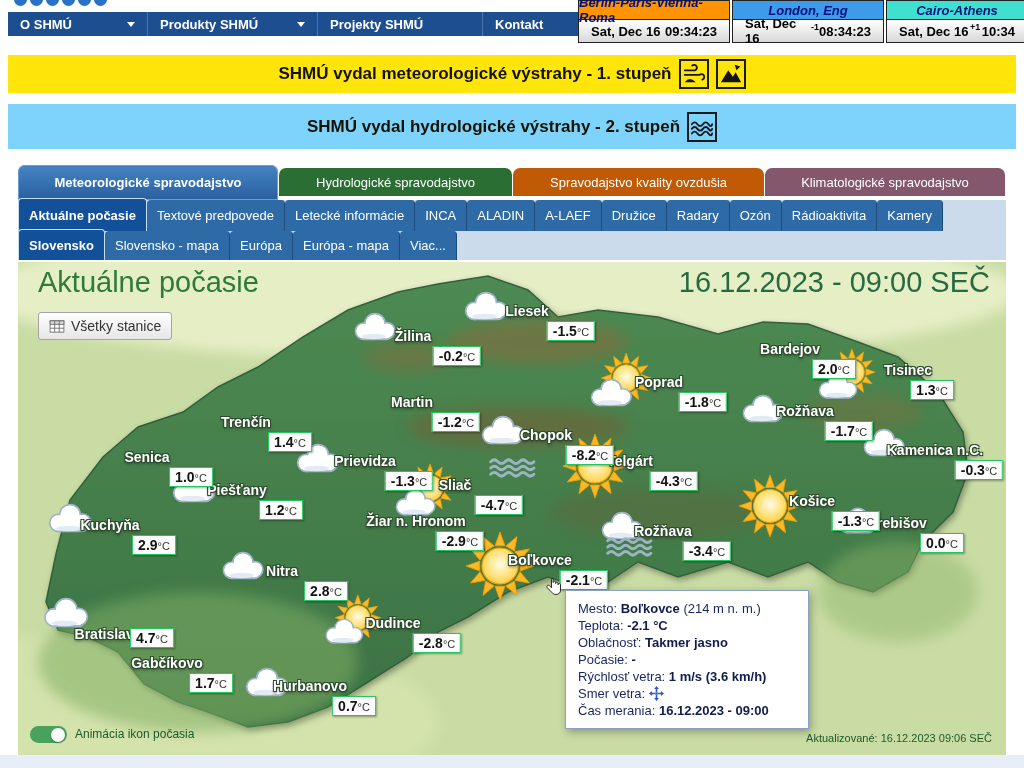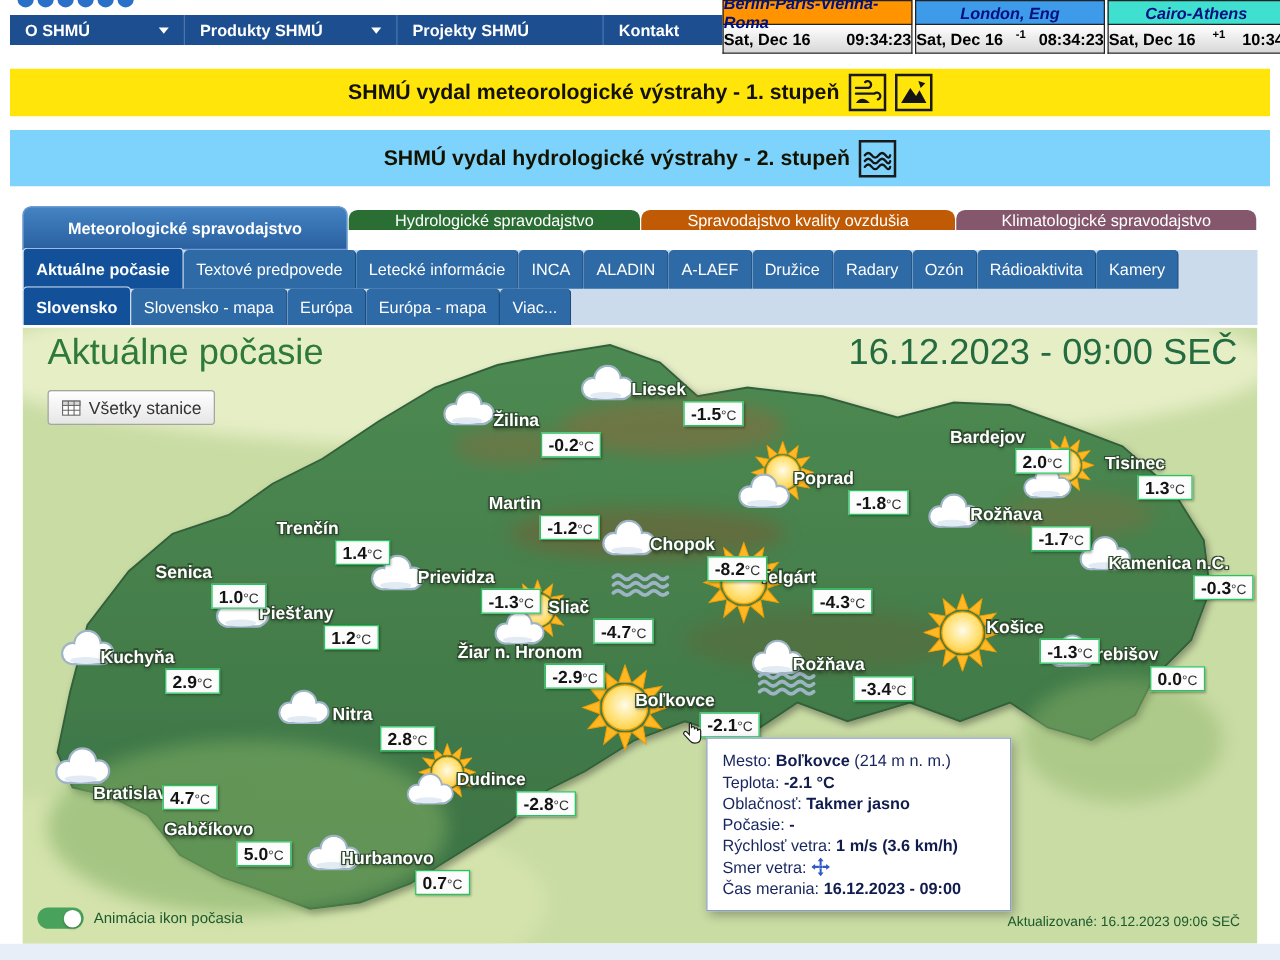--- a/index.html
+++ b/index.html
@@ -13,32 +13,32 @@
   
   .mainnav { position:absolute; left:8px; top:12px; width:570px; height:24px; background:#1d4e90; display:flex; }
   .nav-item { display:flex; align-items:center; justify-content:space-between; padding:0 12px; color:#fff; font-weight:bold; font-size:13px; border-right:1px solid #4a76ad; cursor:pointer; }
   .nav-item:last-child { border-right:none; }
   .chev { width:0; height:0; border-left:4px solid transparent; border-right:4px solid transparent; border-top:5px solid #fff; margin-left:8px; }
 
   
   .clocks { position:absolute; left:578px; top:0; display:flex; }
   .clock { margin-right:2px; }
   .clock-h { height:20px; display:flex; align-items:center; justify-content:center; font-style:italic; font-weight:bold; font-size:13px; color:#001080; border:1px solid #222; }
-  .clock-b { height:23px; background:linear-gradient(#ffffff,#d8d8d8); border:1px solid #222; border-top:none; display:flex; align-items:center; justify-content:space-between; padding:0 0; font-weight:bold; font-size:13px; color:#000; }
+  .clock-b { height:23px; background:linear-gradient(#ffffff,#d8d8d8); border:1px solid #222; border-top:none; display:flex; align-items:center; justify-content:space-between; padding:0 12px; font-weight:bold; font-size:13px; color:#000; }
   .clock-b .sup { font-size:9px; align-self:flex-start; margin-top:2px; }
 
   
   .alert { position:absolute; left:8px; right:8px; display:flex; align-items:center; justify-content:center; gap:7px; font-weight:bold; font-size:17px; color:#131200; cursor:pointer; }
   .alert-icon { width:30px; height:30px; border:2px solid #1a1a1a; display:flex; align-items:center; justify-content:center; }
   .alert-icon svg { width:24px; height:24px; }
 
   
   .tabs-bg { position:absolute; left:18px; width:988px; top:200px; height:60px; background:#cbdbeb; }
   .tabs-main { position:absolute; left:18px; top:168px; display:flex; gap:1px; }
-  .mtab { height:16px; display:flex; align-items:center; justify-content:center; color:#fff; font-size:13px; border-radius:7px 7px 0 0; cursor:pointer; }
+  .mtab { height:28px; display:flex; align-items:center; justify-content:center; color:#fff; font-size:13px; border-radius:7px 7px 0 0; cursor:pointer; }
   .mtab.active { font-weight:bold; height:35px; margin-top:-3px; background:linear-gradient(#4584c4,#295f9f); box-shadow:inset 0 0 0 1px #6b9bd2; }
   .tabs-sub { position:absolute; left:18px; top:200px; display:flex; }
   .tabs-region { position:absolute; left:18px; top:231px; display:flex; }
   .stab { height:31px; display:flex; align-items:center; padding:0 10px; background:#2d6aa6; color:#fff; font-size:13px; border-right:1px solid #1d4b7c; border-radius:4px 4px 0 0; cursor:pointer; white-space:nowrap; }
   .tabs-region .stab { height:29px; }
   .stab.active { background:#12509a; font-weight:bold; border:1px solid #cadcf0; border-bottom:none; height:33px; margin-top:-2px; }
   .tabs-region .stab.active { height:31px; }
 
   
   .map { position:absolute; left:18px; top:262px; width:988px; height:493px; overflow:hidden; }
@@ -366,21 +366,21 @@
             <use href="#sym-cloud"></use>
           </svg></div>
         <div class="st-name" style="left: 90px; top: 348px; margin-top: 16px;">Bratislava</div>
         <div class="st-temp" style="left: 90px; top: 366px;"><b>4.7</b><span class="u">°C</span></div>
         <div class="st-icon" style="left: 304px; top: 332px; width: 64px; height: 52px;"><svg width="64" height="52" viewBox="0 0 84 68">
             <use href="#sym-sun-cloud"></use>
           </svg></div>
         <div class="st-name" style="left: 375px; top: 353px;">Dudince</div>
         <div class="st-temp" style="left: 375px; top: 371px;"><b>-2.8</b><span class="u">°C</span></div>
         <div class="st-name" style="left: 149px; top: 393px;">Gabčíkovo</div>
-        <div class="st-temp" style="left: 149px; top: 411px;"><b>5.0</b><span class="u">°C</span></div>
+        <div class="st-temp" style="left: 149px; top: 411px;"><b>1.7</b><span class="u">°C</span></div>
         <div class="st-icon" style="left: 224px; top: 404px; width: 50px; height: 32px;"><svg width="50" height="32" viewBox="0 0 72 46">
             <use href="#sym-cloud"></use>
           </svg></div>
         <div class="st-name" style="left: 292px; top: 416px;">Hurbanovo</div>
         <div class="st-temp" style="left: 292px; top: 434px;"><b>0.7</b><span class="u">°C</span></div>
       </div>
     <div class="tooltip" id="tooltip">
         <div class="t-row"><span>Mesto: </span><b>Boľkovce</b><span> (214 m n. m.)</span></div>
         <div class="t-row"><span>Teplota: </span><b>-2.1 °C</b></div>
         <div class="t-row"><span>Oblačnosť: </span><b>Takmer jasno</b></div>

